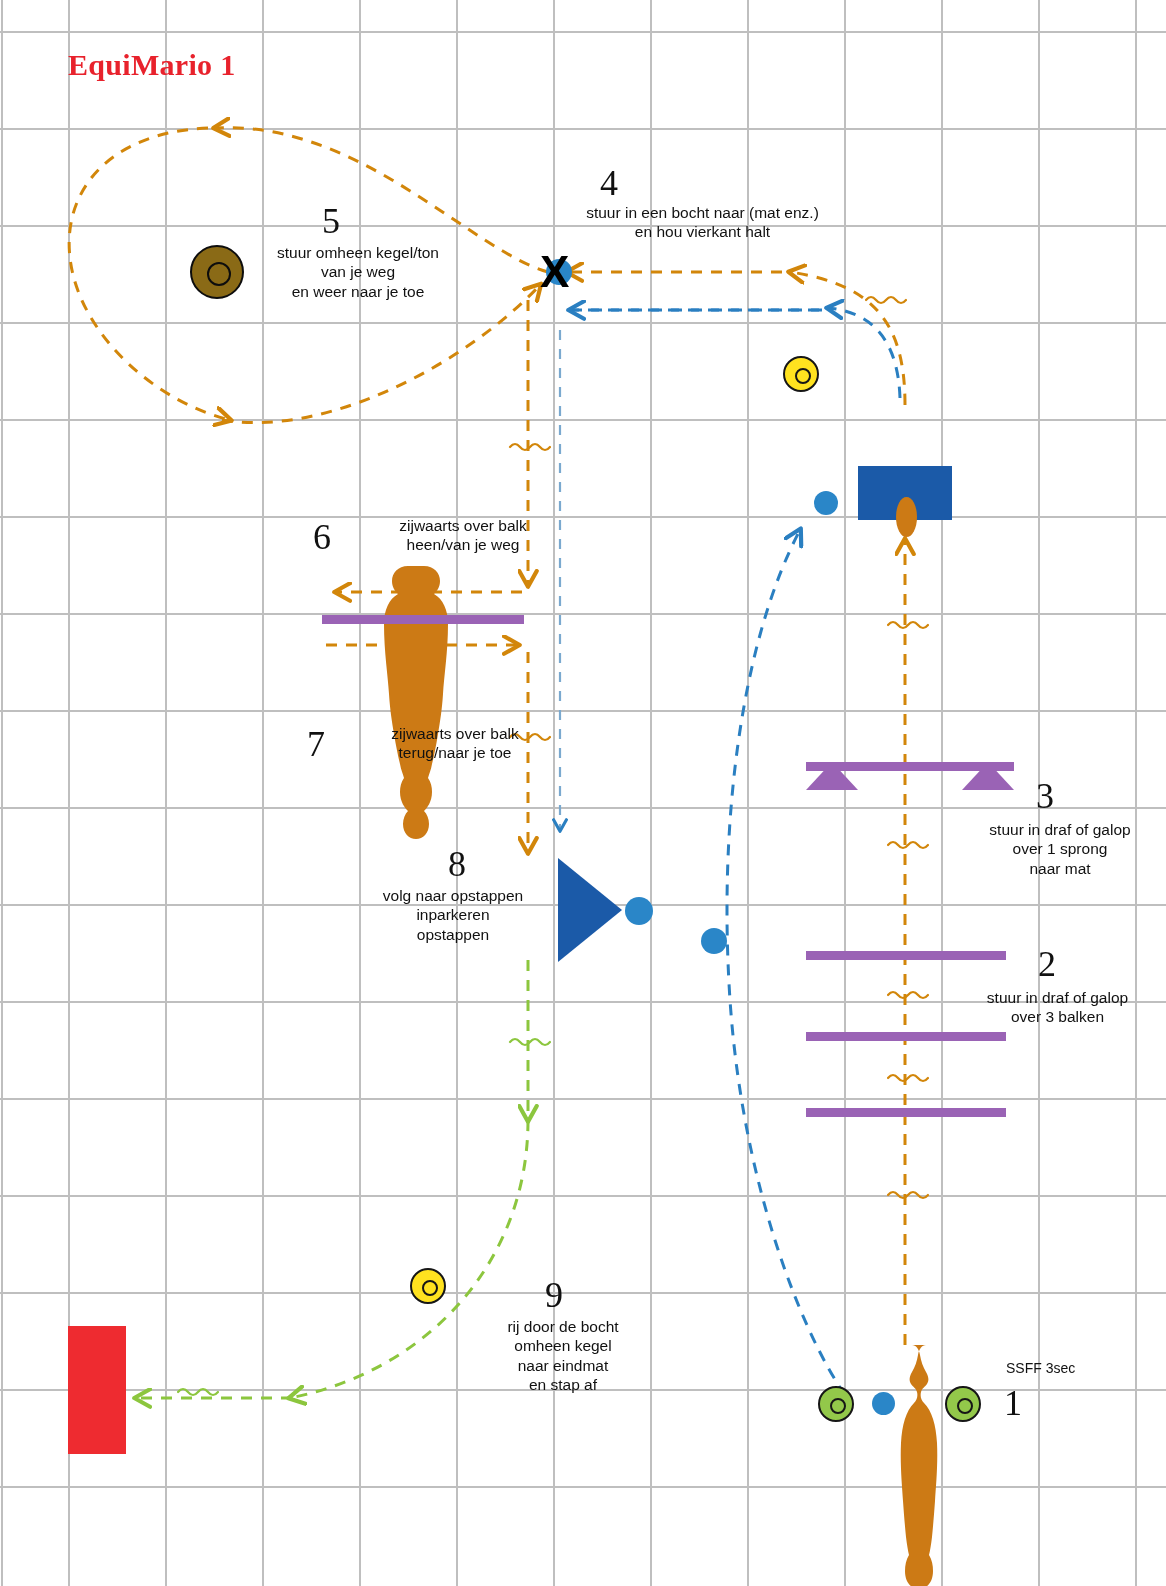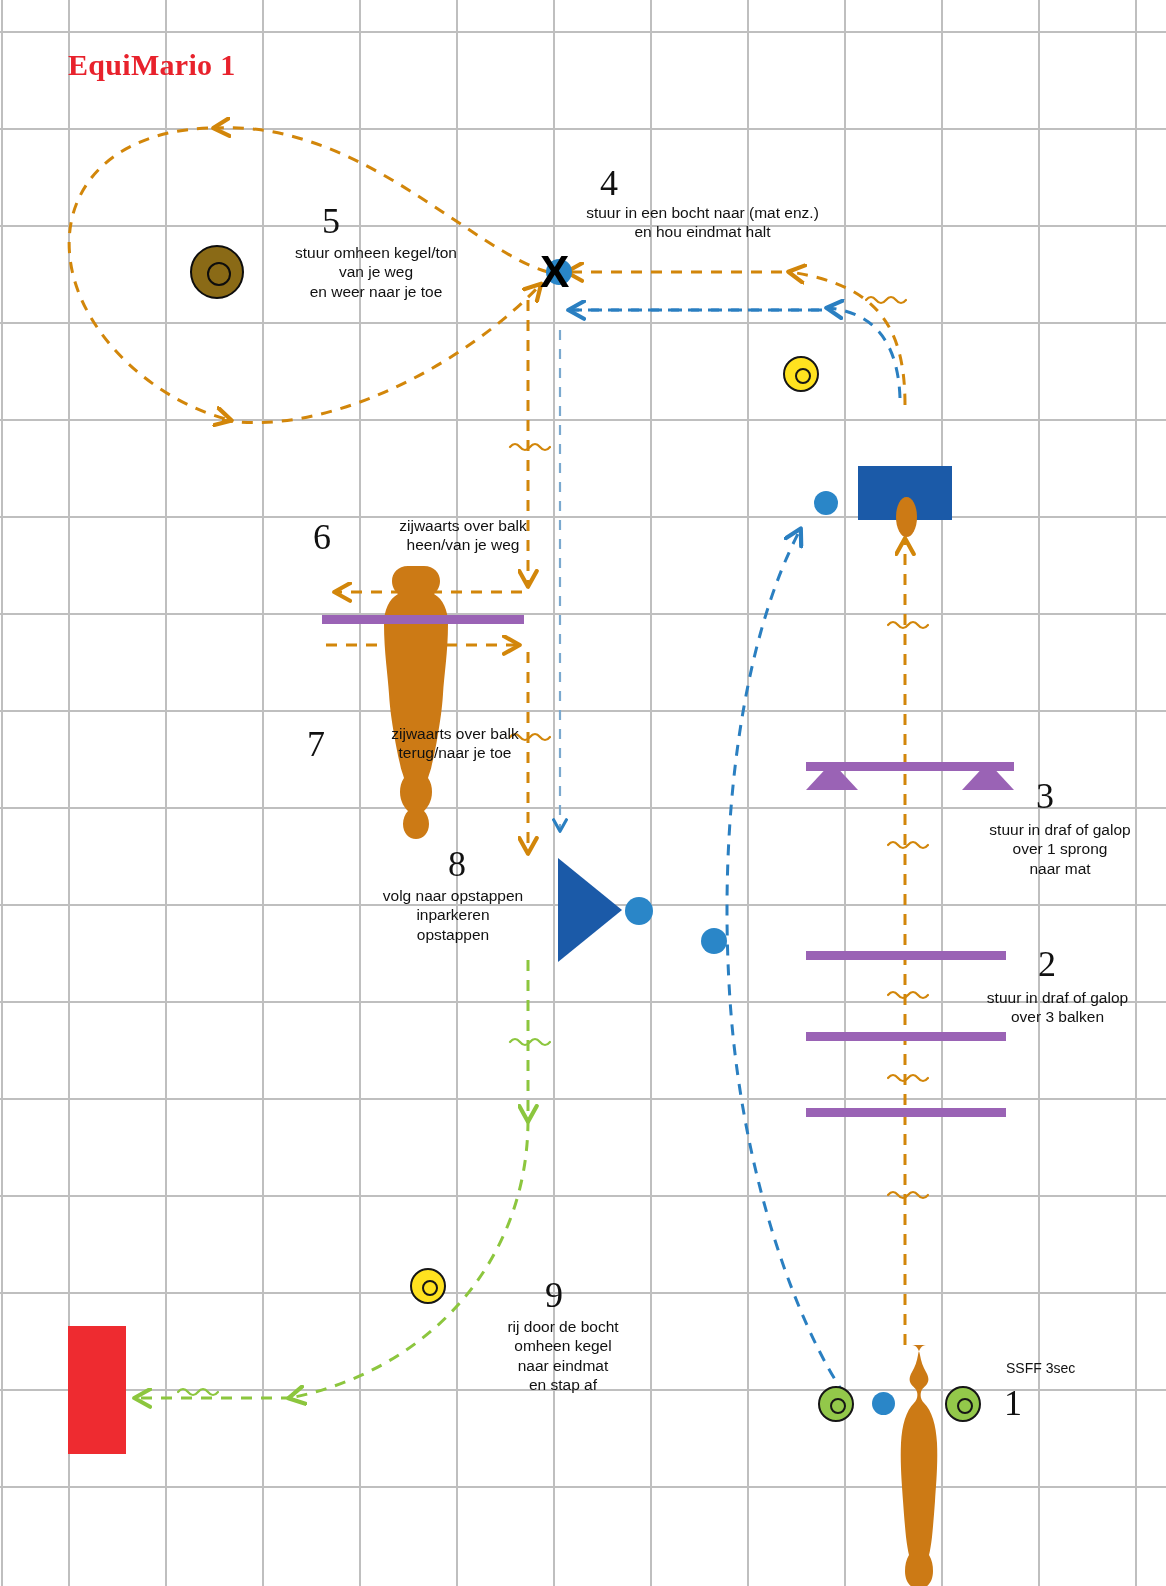--- a/index.html
+++ b/index.html
@@ -148,27 +148,27 @@
                c1,-6 4,-10 8,-10 z"></path>
     </g>
   </svg>
 
   <div class="title" style="left:68px;top:48px;">EquiMario 1</div>
 
   <div class="barrel" style="left:190px;top:245px;width:54px;height:54px;">
     <div class="inner" style="left:15px;top:15px;width:24px;height:24px;"></div>
   </div>
   <div class="bignum" style="left:322px;top:203px;">5</div>
-  <div class="caption ctr" style="left:256px;top:243px;width:240px;">stuur omheen kegel/ton
+  <div class="caption ctr" style="left:238px;top:243px;width:240px;">stuur omheen kegel/ton
 van je weg
 en weer naar je toe</div>
 
   <div class="bignum" style="left:600px;top:165px;">4</div>
   <div class="caption ctr" style="left:505px;top:203px;width:395px;">stuur in een bocht naar (mat enz.)
-en hou eindmat halt</div>
+en hou vierkant halt</div>
   <div class="dot" style="left:546px;top:259px;width:26px;height:26px;background:#2a86c8;"></div>
   <div class="xmark" style="left:540px;top:250px;font-size:44px;">X</div>
 
   <div class="cone" style="left:783px;top:356px;width:36px;height:36px;background:#ffe21f;">
     <div class="inner" style="left:10px;top:10px;width:16px;height:16px;"></div>
   </div>
 
   <div class="rect" style="left:858px;top:466px;width:94px;height:54px;background:#1b5aa8;"></div>
   <div class="dot" style="left:896px;top:497px;width:21px;height:40px;background:#cc7a15;border-radius:50%;"></div>
   <div class="dot" style="left:814px;top:491px;width:24px;height:24px;background:#2a86c8;"></div>

